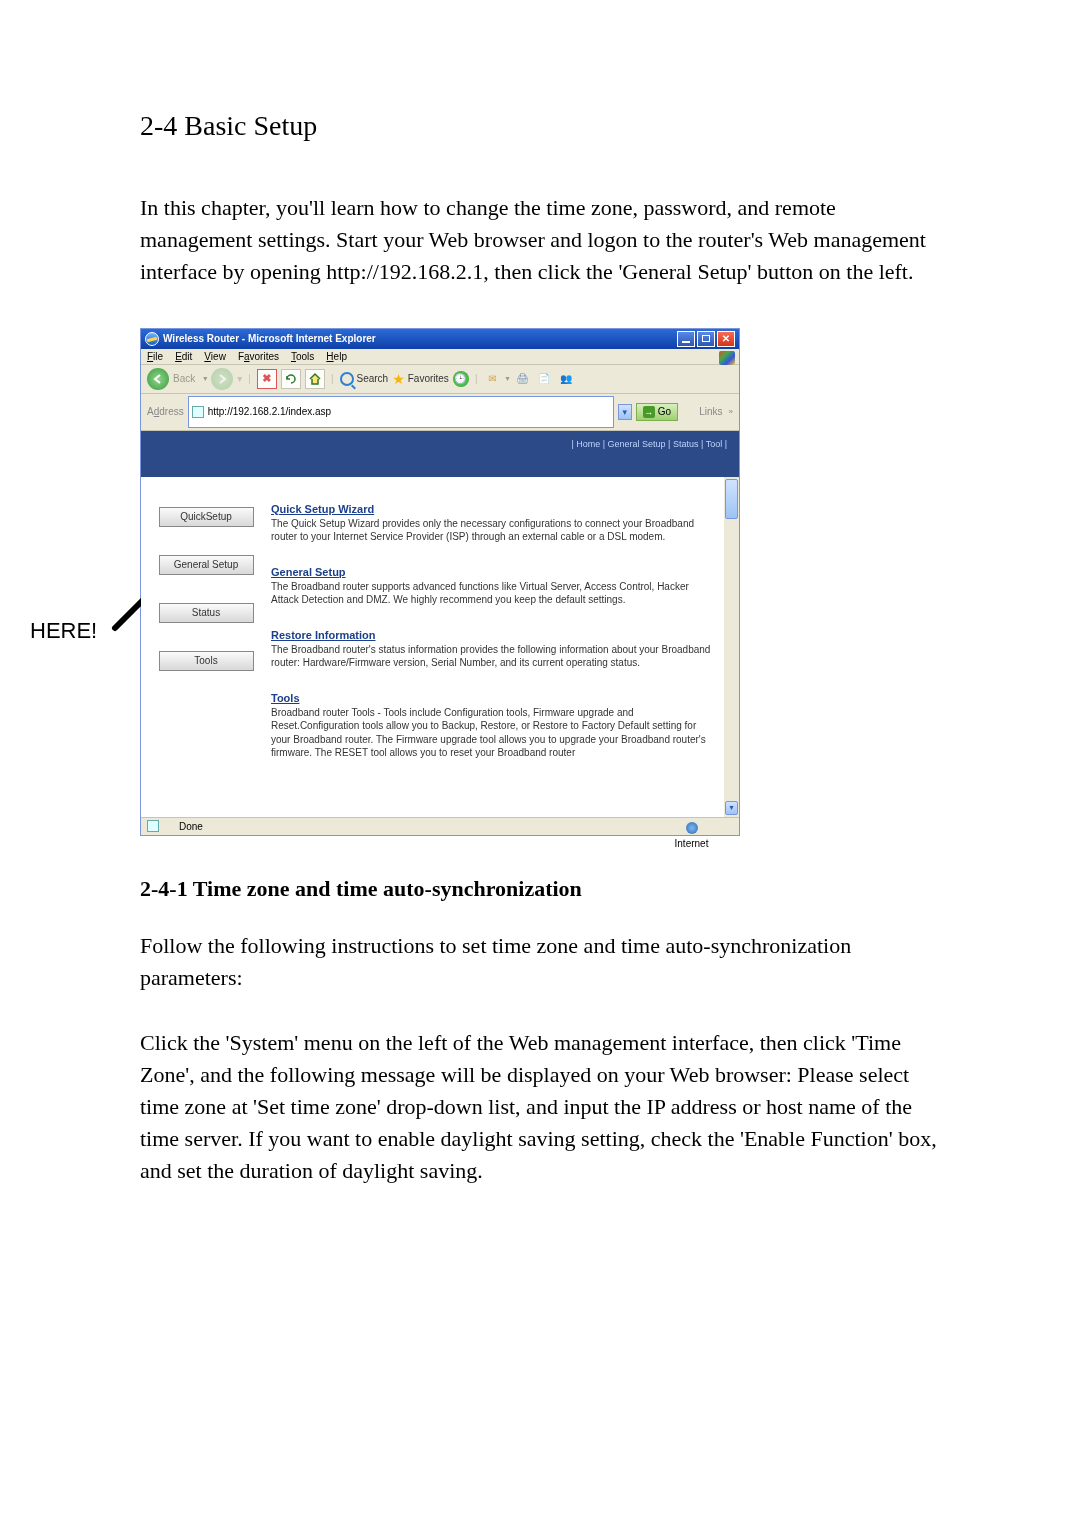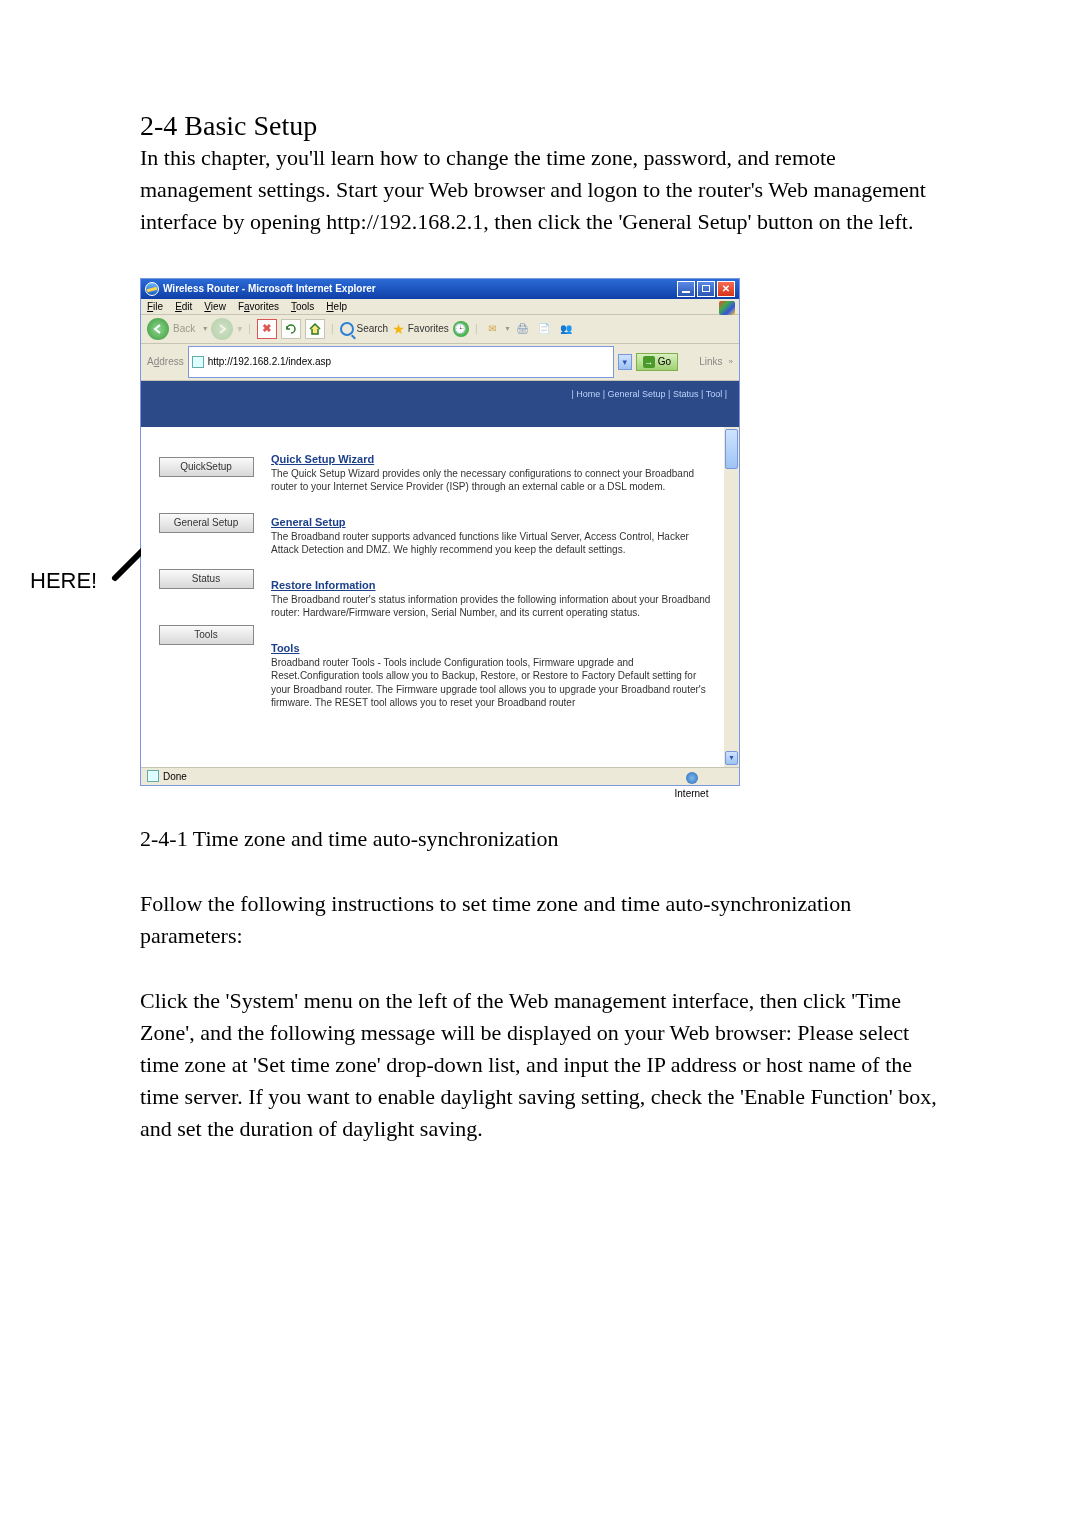--- a/index.html
+++ b/index.html
@@ -3,21 +3,21 @@
 <meta charset="utf-8">
 <style>
   * { box-sizing: border-box; margin: 0; padding: 0; }
   body {
     background: #fff;
     font-family: "Times New Roman", Times, serif;
     width: 1080px;
     padding: 110px 140px 60px 140px;
     color: #000;
   }
-  .section-title { font-size: 28px; font-weight: normal; }
+  .section-title { font-size: 28px; margin-bottom: 50px; font-weight: normal; }
   .intro-para { font-size: 22px; line-height: 1.45; margin-bottom: 40px; }
   .figure-wrap { position: relative; margin-left: -110px; margin-bottom: 40px; }
   .here-label {
     position: absolute; left: 0; top: 290px;
     font-family: Arial, sans-serif; font-size: 22px; font-weight: normal;
   }
   .arrow {
     position: absolute; left: 80px; top: 245px; width: 60px; height: 60px;
   }
   .ie-window {
@@ -136,43 +136,43 @@
     position:absolute; right:-14px; top:2px; width:13px; height:40px;
     background:linear-gradient(#cfe3ff,#9ec3f3); border:1px solid #7a96df;
     border-radius:2px;
   }
   .scrollbar-thumb2 {
     position:absolute; right:-14px; bottom:2px; width:13px; height:14px;
     background:linear-gradient(#cfe3ff,#9ec3f3); border:1px solid #7a96df;
     border-radius:2px; display:flex;align-items:center;justify-content:center;
     color:#2b56b3; font-size:8px;
   }
-  .sidebar { width:130px; padding:30px 10px; display:flex; flex-direction:column; gap:36px; align-items:center;}
+  .sidebar { width:130px; padding:30px 10px; display:flex; flex-direction:column; gap:28px; align-items:center;}
   .sidebtn {
     width:95px; height:20px; border:1px solid #888;
     background:linear-gradient(#fafafa,#d8d8d8);
     font-size:10px; display:flex;align-items:center;justify-content:center;
     color:#333;
   }
   .mainpane { flex:1; padding:26px 10px 6px 0; font-size:10px; color:#333; }
   .sect { margin-bottom:22px; }
   .sect-title { color:#1b3f8a; font-weight:bold; text-decoration:underline; font-size:11px; margin-bottom:2px;}
   .sect-body { line-height:1.35; }
   .statusbar {
     background:#ece9d8; height:18px; border-top:1px solid #c8c4b4;
     display:flex; align-items:center; padding:0 6px; justify-content:space-between;
   }
-  .status-left { display:flex; align-items:center; gap:4px; }
+  .status-left { display:flex; align-items:center; gap:20px; }
   .status-left .pgico2 { width:12px;height:12px;background:#dff;border:1px solid #6aa;}
   .status-right { display:flex; align-items:center; gap:4px;flex-direction:column; }
   .status-cells { display:flex; gap:1px; }
   .scell { width:20px; height:14px; border:1px solid #c8c4b4; background:#f4f2e8;}
   .ineticon { width:12px;height:12px; border-radius:50%;
     background:radial-gradient(#7db8f0,#2a6ab3);}
-  .sub-title { font-size: 22px; font-weight: normal; margin-bottom: 36px; font-family:"Times New Roman"; }
+  .sub-title { font-size: 22px; font-weight: bold; margin-bottom: 28px; font-family:"Times New Roman"; }
   .body-para { font-size: 22px; line-height: 1.45; margin-bottom: 34px; }
   .back-text { font-size:10px; color:#9a9a8a; margin-right:4px;}
 </style>
 </head>
 <body>
 
 <h2 class="section-title">2-4 Basic Setup</h2>
 
 <p class="intro-para">In this chapter, you'll learn how to change the time zone, password, and remote management settings. Start your Web browser and logon to the router's Web management interface by opening http://192.168.2.1, then click the 'General Setup' button on the left.</p>
 

